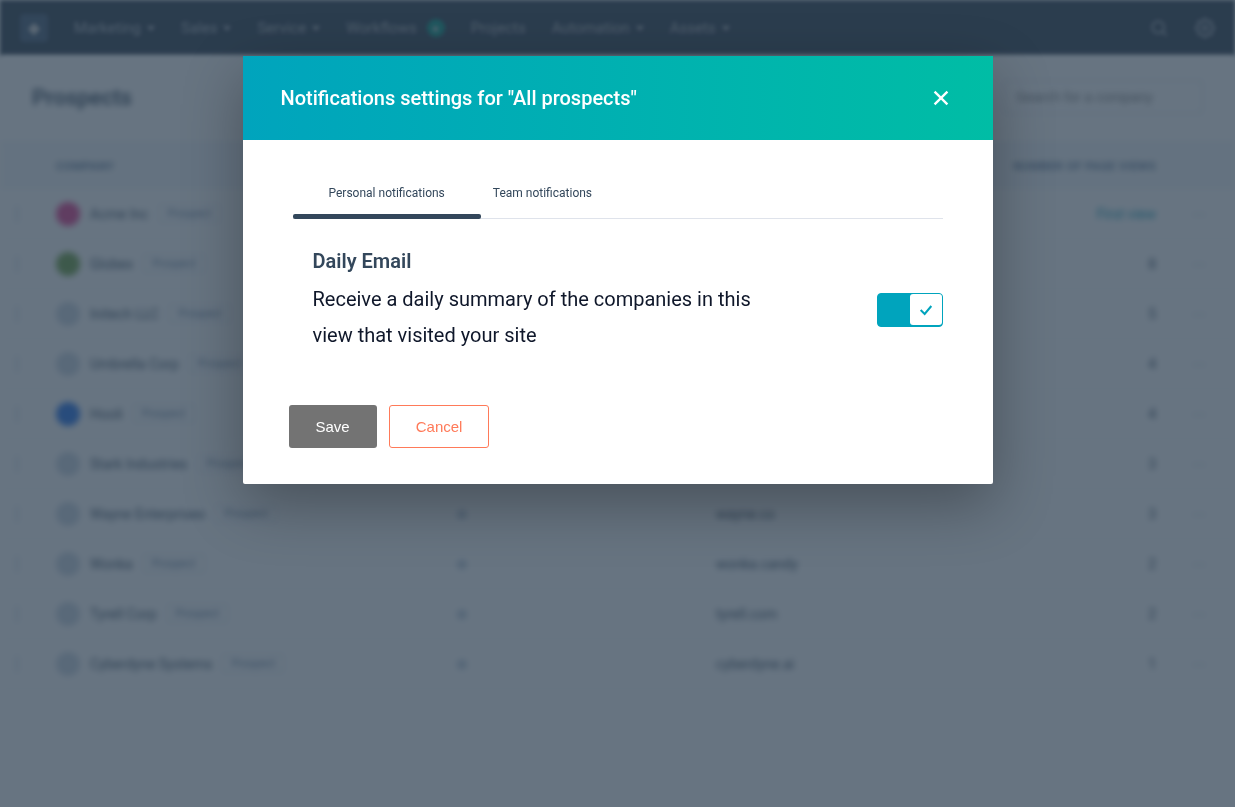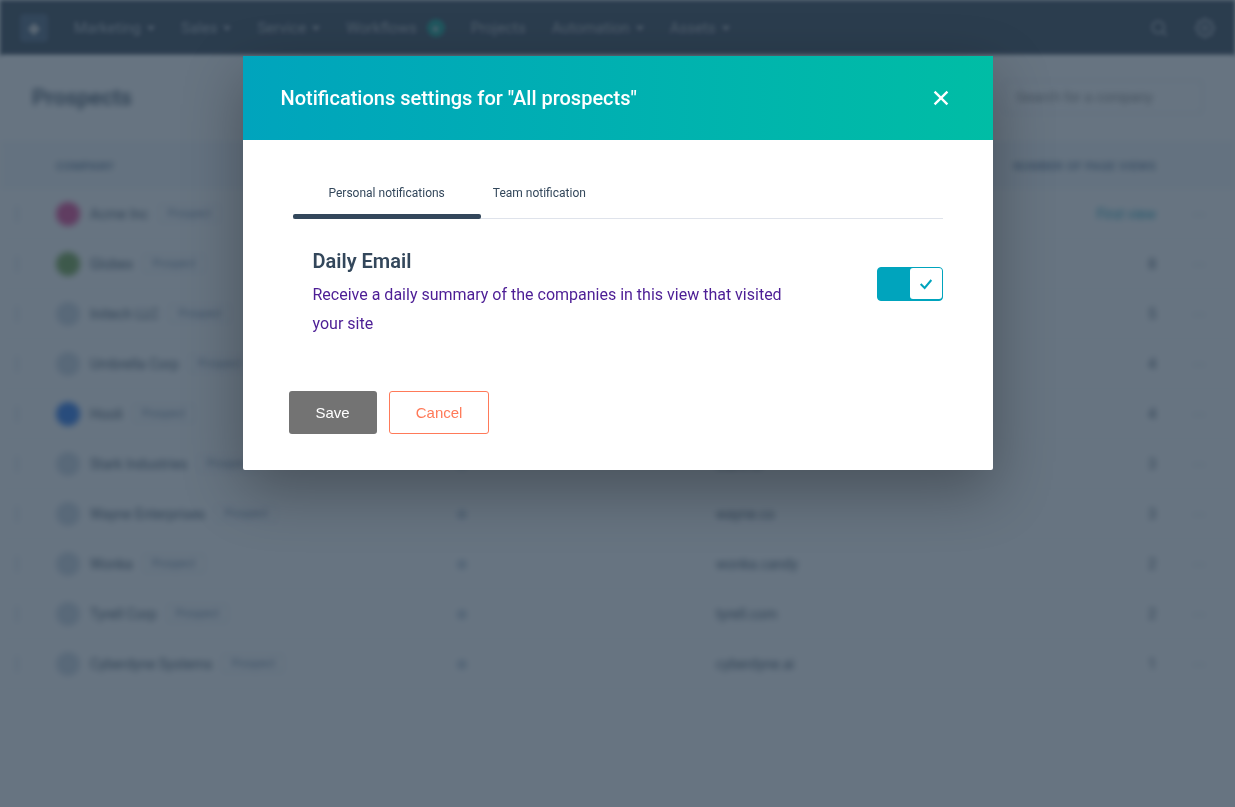--- a/index.html
+++ b/index.html
@@ -175,36 +175,36 @@
     content: "";
     position: absolute;
     left: -36px; right: -36px; bottom: -1px;
     height: 5px;
     background: #33475b;
     border-radius: 2px;
   }
 
   .setting {
     display: flex;
-    align-items: flex-start;
+    align-items: center;
     padding: 30px 0;
     gap: 24px;
   }
   .setting + .setting { border-top: 1px solid #eaf0f6; }
   .setting .text { flex: 1; padding-left: 20px; }
   .setting-title {
     font-size: 20px;
     font-weight: 600;
     color: #33475b;
     margin-bottom: 8px;
   }
   .setting-desc {
-    font-size: 16px;
+    font-size: 20px;
     line-height: 1.8;
-    color: #4c1d95;
+    color: #0f172a;
     max-width: 480px;
   }
   .toggle {
     width: 66px; height: 34px;
     border: 1.5px solid #00a4bd;
     border-radius: 4px;
     background: #00a4bd;
     position: relative;
     cursor: pointer;
     flex-shrink: 0;
@@ -446,21 +446,21 @@
           </svg>
       </span>
     </div>
 
     <div class="modal-body">
       <div class="tabs">
         <div class="tab active">
           <span>Personal notifications</span>
         </div>
         <div class="tab">
-          <span>Team notification</span>
+          <span>Team notifications</span>
         </div>
       </div>
 
       <div class="setting">
         <div class="text">
           <div class="setting-title">Daily Email</div>
           <div class="setting-desc">Receive a daily summary of the companies in this view that visited your site</div>
         </div>
         <div class="toggle">
           <div class="knob">

